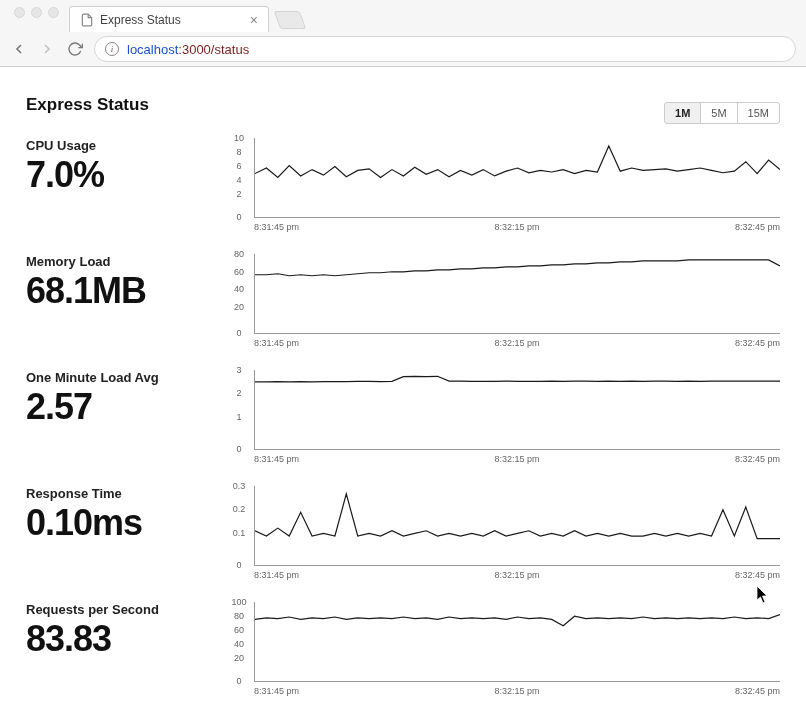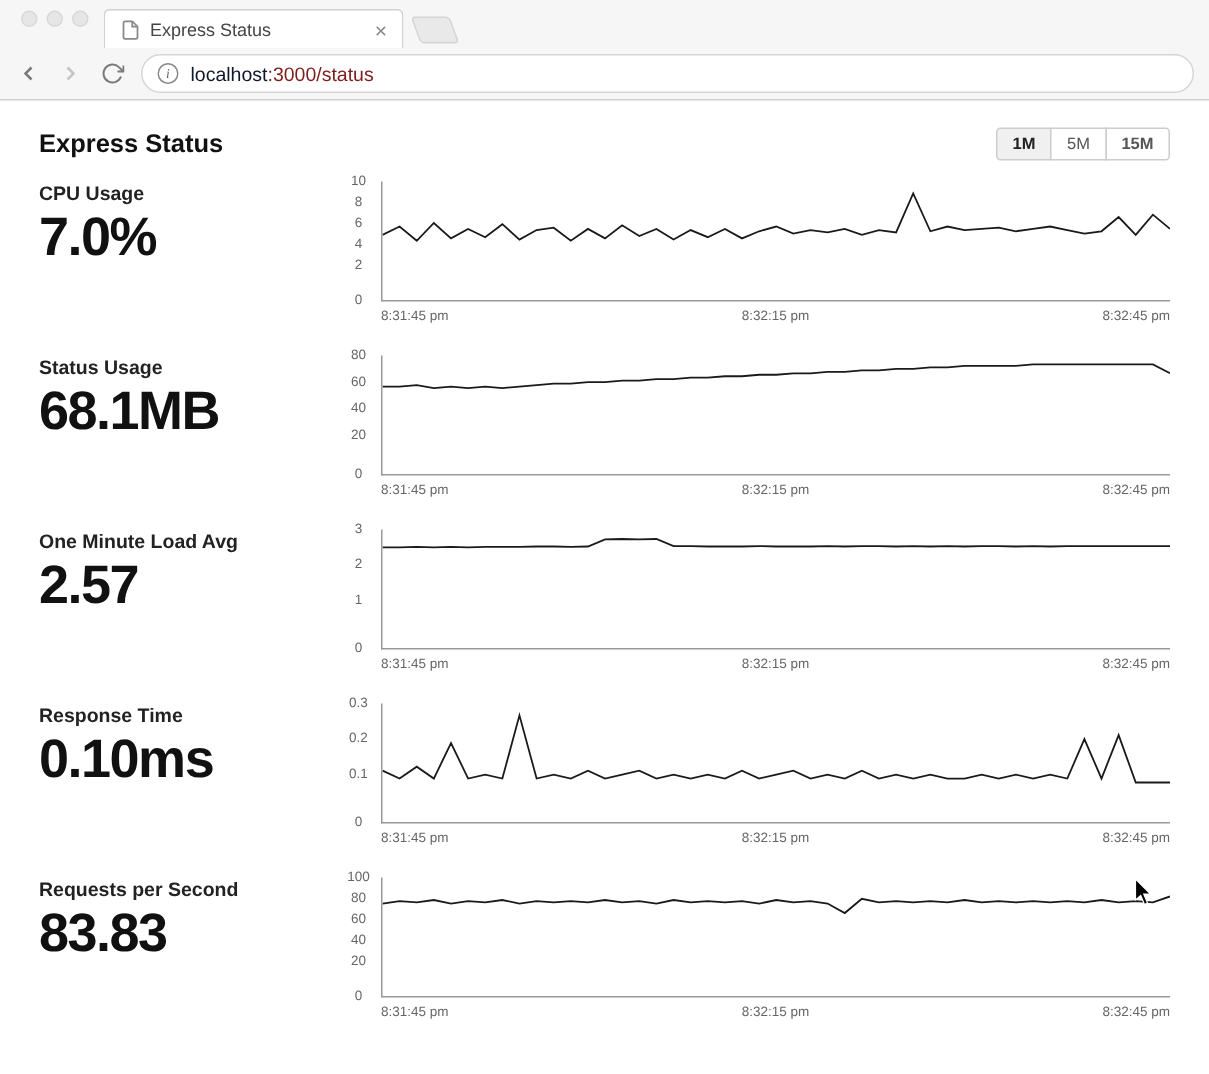--- a/index.html
+++ b/index.html
@@ -12,31 +12,31 @@
   .traffic-light { width: 11px; height: 11px; border-radius: 50%; background: #e6e6e6; border: 1px solid #d8d8d8; }
   .tab { display: flex; align-items: center; background: #fff; border: 1px solid #d0d0d0; border-bottom: none; border-radius: 4px 4px 0 0; height: 26px; padding: 0 10px; gap: 6px; min-width: 200px; font-size: 12px; color: #444; }
   .tab .page-icon { width: 14px; height: 14px; }
   .tab .close { margin-left: auto; color: #888; font-size: 14px; cursor: pointer; line-height: 1; }
   .new-tab { width: 26px; height: 18px; background: #e9e9e9; border: 1px solid #d4d4d4; border-radius: 3px; margin-left: 8px; margin-bottom: 3px; transform: skewX(20deg); }
   .toolbar { display: flex; align-items: center; height: 34px; padding: 0 10px; gap: 10px; background: #f6f6f6; }
   .nav-btn { width: 18px; height: 18px; display: flex; align-items: center; justify-content: center; color: #8a8a8a; }
   .nav-btn.disabled { opacity: 0.4; }
   .url-bar { flex: 1; height: 26px; background: #fff; border: 1px solid #d6d6d6; border-radius: 14px; display: flex; align-items: center; padding: 0 10px; gap: 8px; font-size: 13px; color: #333; }
   .url-bar .info-icon { width: 14px; height: 14px; border: 1px solid #888; border-radius: 50%; display: flex; align-items: center; justify-content: center; font-size: 9px; color: #666; font-family: Georgia, serif; font-style: italic; }
-  .url-text .host { color: #0f172a; }
+  .url-text .host { color: #1d4ed8; }
   .url-text .path { color: #7f1d1d; }
   
   
   .page { padding: 18px 26px; }
   .header { display: flex; align-items: center; margin-bottom: 14px; }
   .page-title { font-size: 17px; font-weight: 700; color: #111; }
-  .range-buttons { margin-left: auto; display: flex; }
+  .range-buttons { margin-left: auto; display: flex; margin-top: 17px; }
   .range-btn { border: 1px solid #ccc; background: #fff; font-size: 11px; color: #555; padding: 4px 10px; cursor: pointer; margin-left: -1px; }
   .range-btn:first-child { border-radius: 3px 0 0 3px; }
-  .range-btn:last-child { border-radius: 0 3px 3px 0; font-weight: bold; }
+  .range-btn:last-child { border-radius: 0 3px 3px 0; }
   .range-btn.active { background: #f0f0f0; font-weight: 600; color: #222; }
   
   .metric-row { display: flex; margin-bottom: 22px; }
   .metric-label-col { width: 200px; flex-shrink: 0; }
   .metric-title { font-size: 13px; font-weight: 600; color: #222; margin-bottom: 2px; }
   .metric-value { font-size: 36px; font-weight: 800; color: #111; letter-spacing: -1px; line-height: 1.1; }
   .metric-unit { font-weight: 800; }
   
   .chart-col { flex: 1; position: relative; }
   .chart { position: relative; height: 80px; border-left: 1px solid #999; border-bottom: 1px solid #999; margin-left: 28px; }
@@ -127,21 +127,21 @@
           </div>
           <div class="x-ticks">
             <div>8:31:45 pm</div>
             <div>8:32:15 pm</div>
             <div>8:32:45 pm</div>
           </div>
         </div>
       </div>
       <div class="metric-row">
         <div class="metric-label-col">
-          <div class="metric-title">Status Usage</div>
+          <div class="metric-title">Memory Load</div>
           <div class="metric-value"><span>68.1</span><span class="metric-unit">MB</span></div>
         </div>
         <div class="chart-col">
           <div class="chart">
             <div class="y-ticks">
               <div class="y-tick">80</div>
               <div class="y-tick">60</div>
               <div class="y-tick">40</div>
               <div class="y-tick">20</div>
               <div class="y-tick">0</div>

